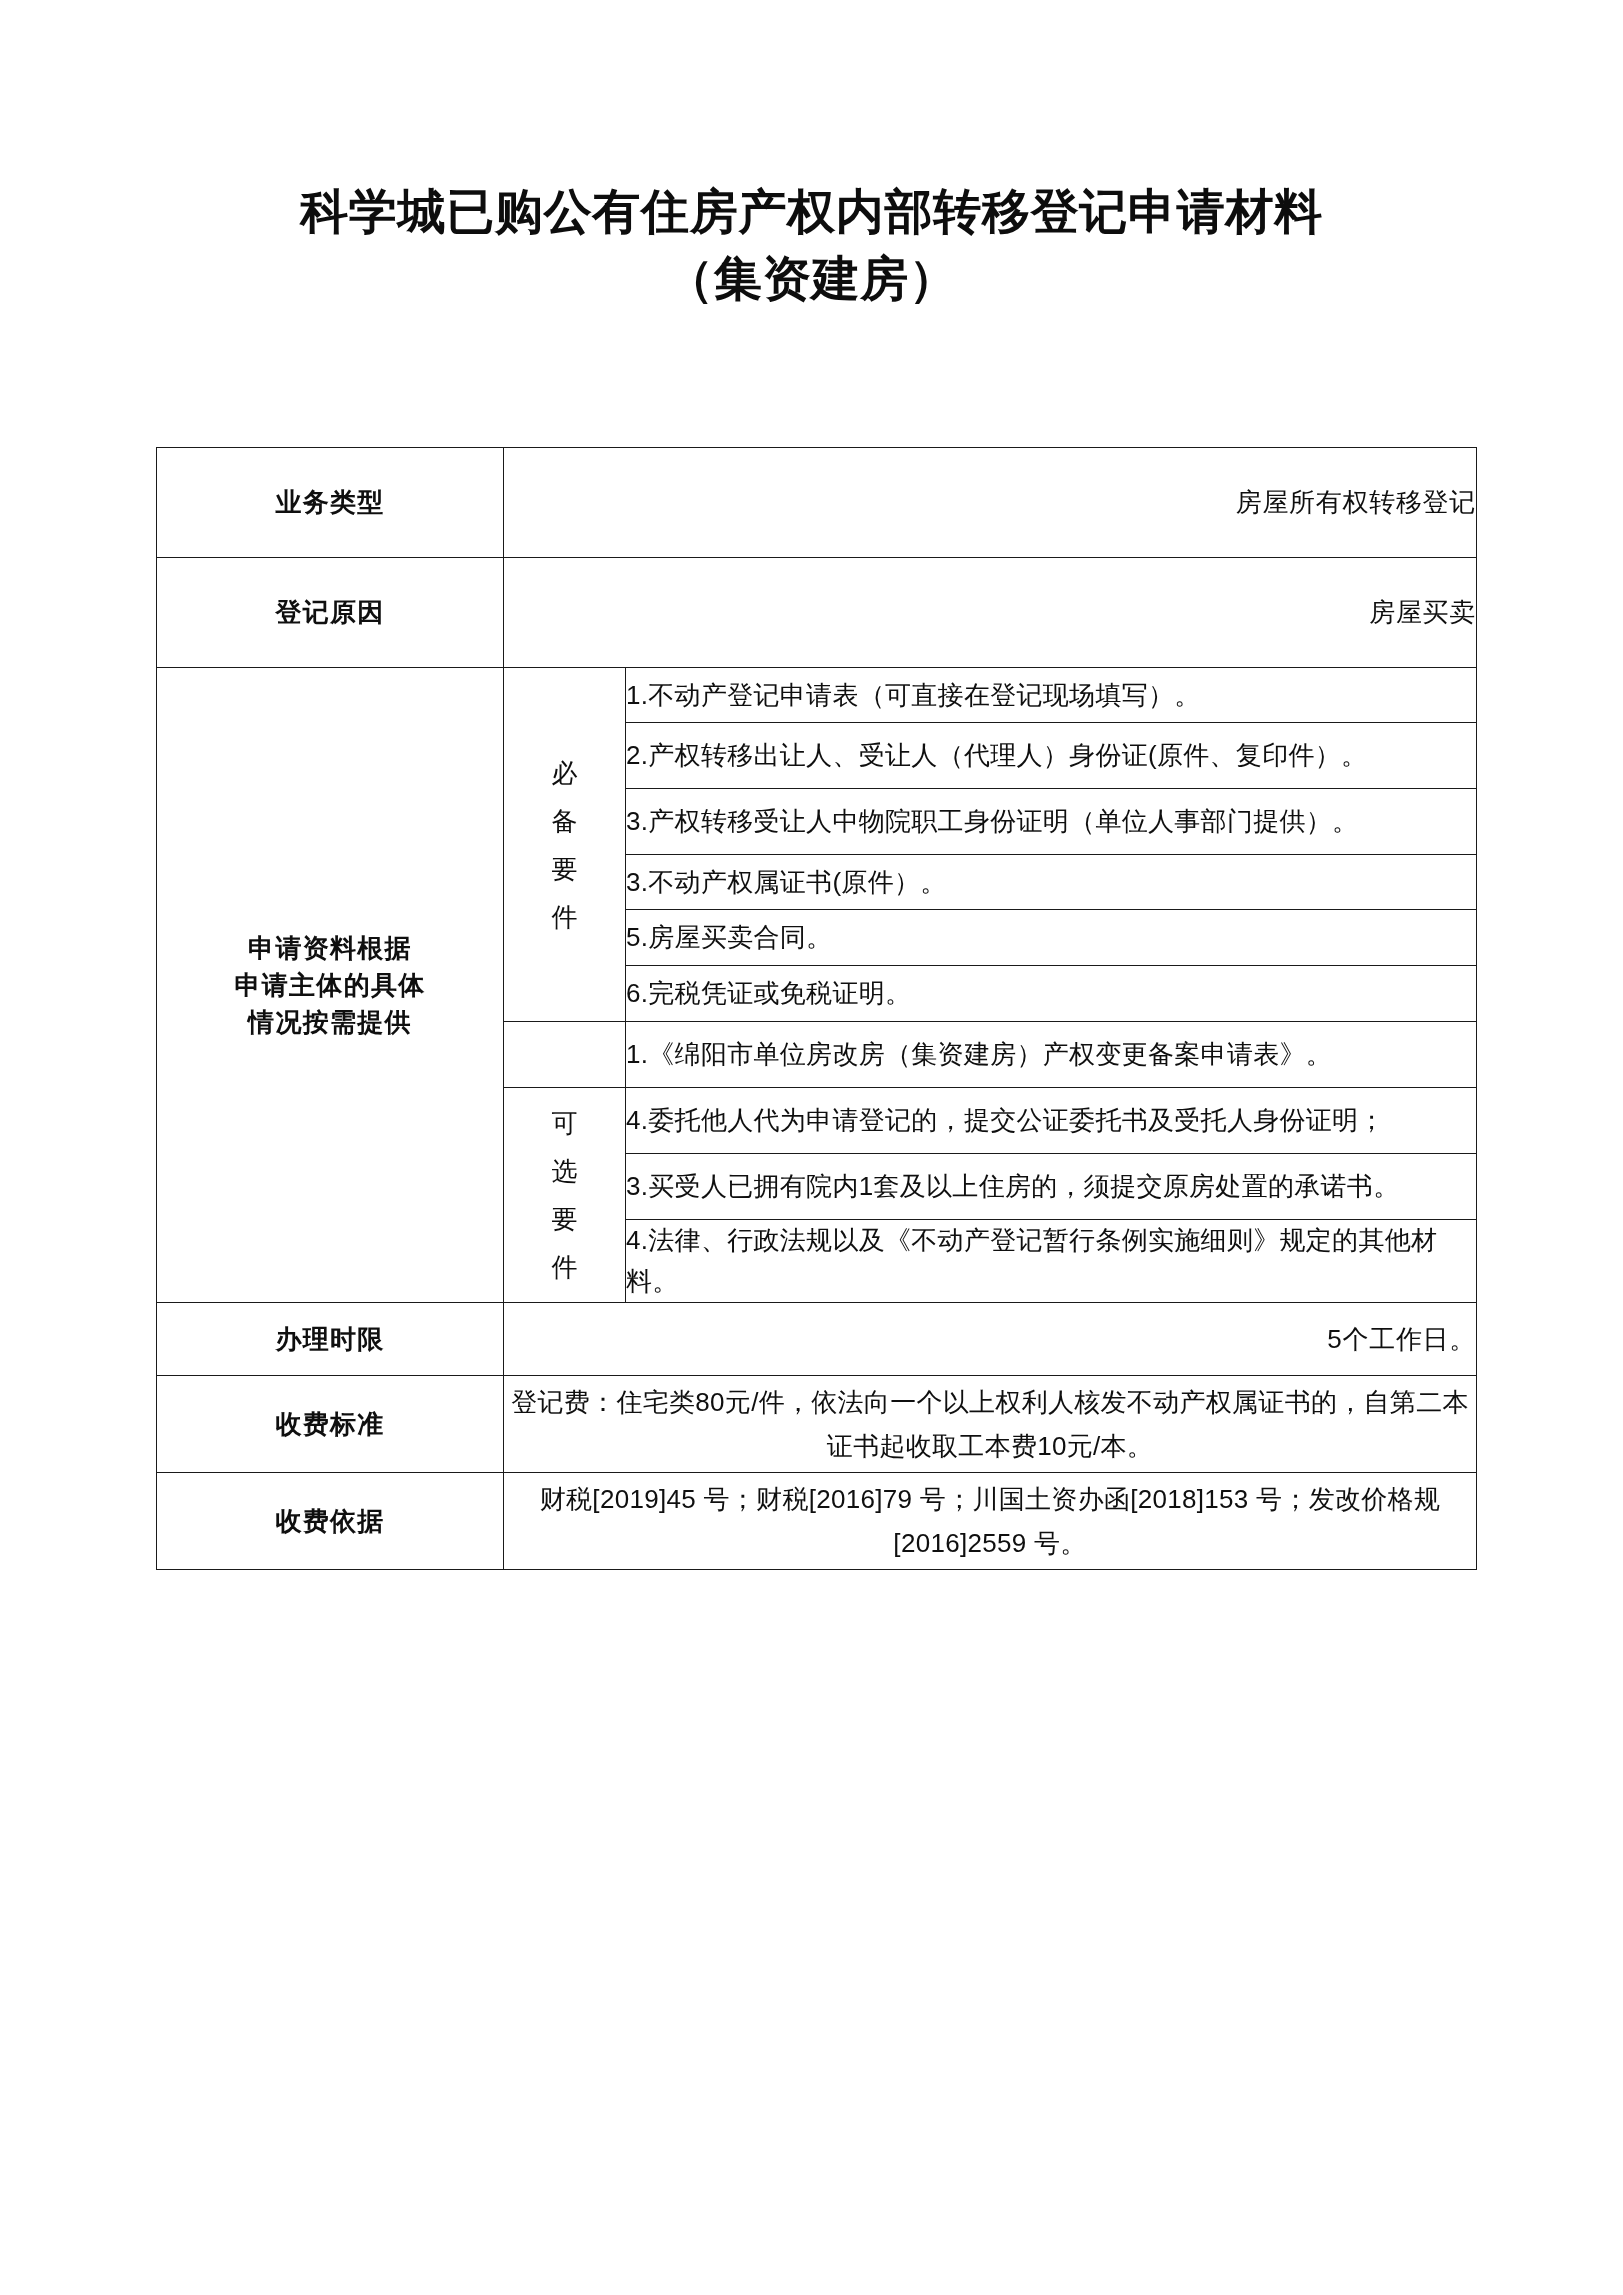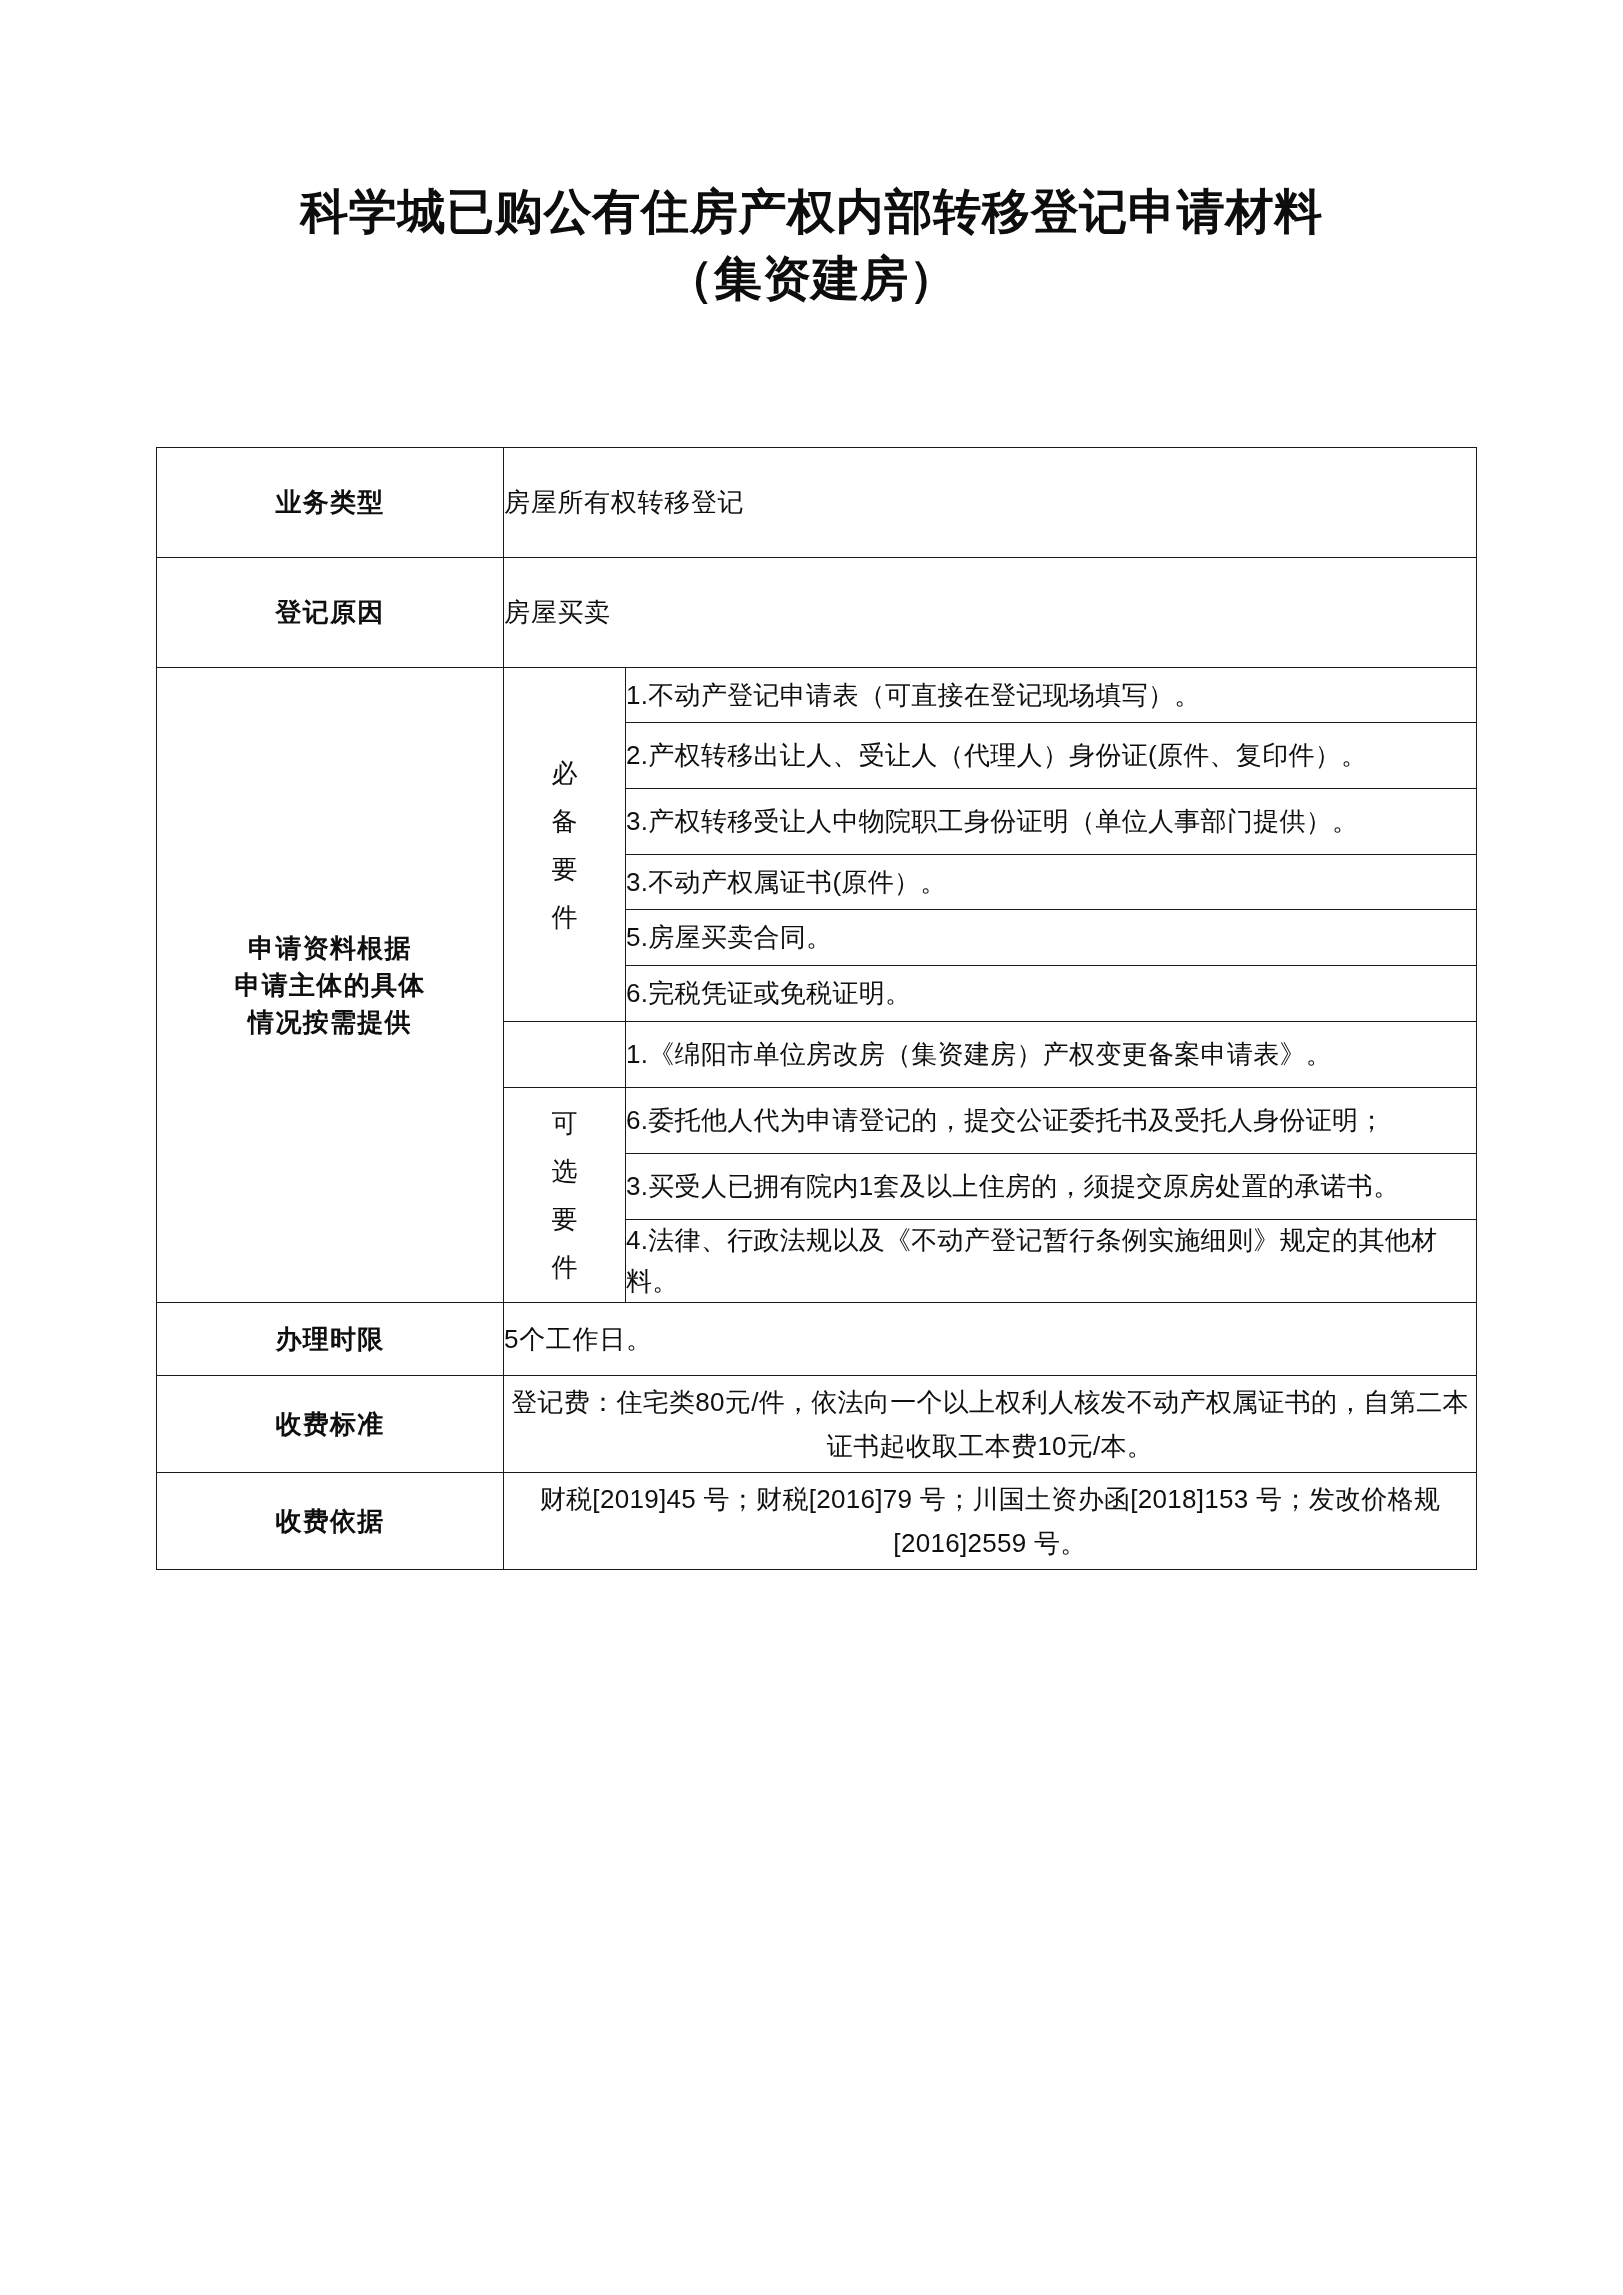--- a/index.html
+++ b/index.html
@@ -66,21 +66,21 @@
     line-height: 37px;
     letter-spacing: 1.3px;
     padding: 3.9px 2.6px;
   }
   .label-cell .lbl-multi {
     display: block;
   }
 
   
   .value-center {
-    text-align: left;
+    text-align: right;
     font-size: 27px;
     letter-spacing: 0.7px;
     padding: 6.5px 7.9px;
   }
 
   
   .vertical-label {
     text-align: center;
     padding: 0;
   }
@@ -185,21 +185,21 @@
       </tr>
       <tr>
         <td class="vertical-label" rowspan="3">
           <div class="vwrap">
             <span>可</span>
             <span>选</span>
             <span>要</span>
             <span>件</span>
           </div>
         </td>
-        <td class="item-cell" style="height:65px">6.委托他人代为申请登记的，提交公证委托书及受托人身份证明；</td>
+        <td class="item-cell" style="height:65px">4.委托他人代为申请登记的，提交公证委托书及受托人身份证明；</td>
       </tr>
       <tr>
         <td class="item-cell" style="height:65px">3.买受人已拥有院内1套及以上住房的，须提交原房处置的承诺书。</td>
       </tr>
       <tr>
         <td class="item-cell" style="height:65px">4.法律、行政法规以及《不动产登记暂行条例实施细则》规定的其他材料。</td>
       </tr>
 
       <tr>
         <td class="label-cell" style="height:72px">办理时限</td>

